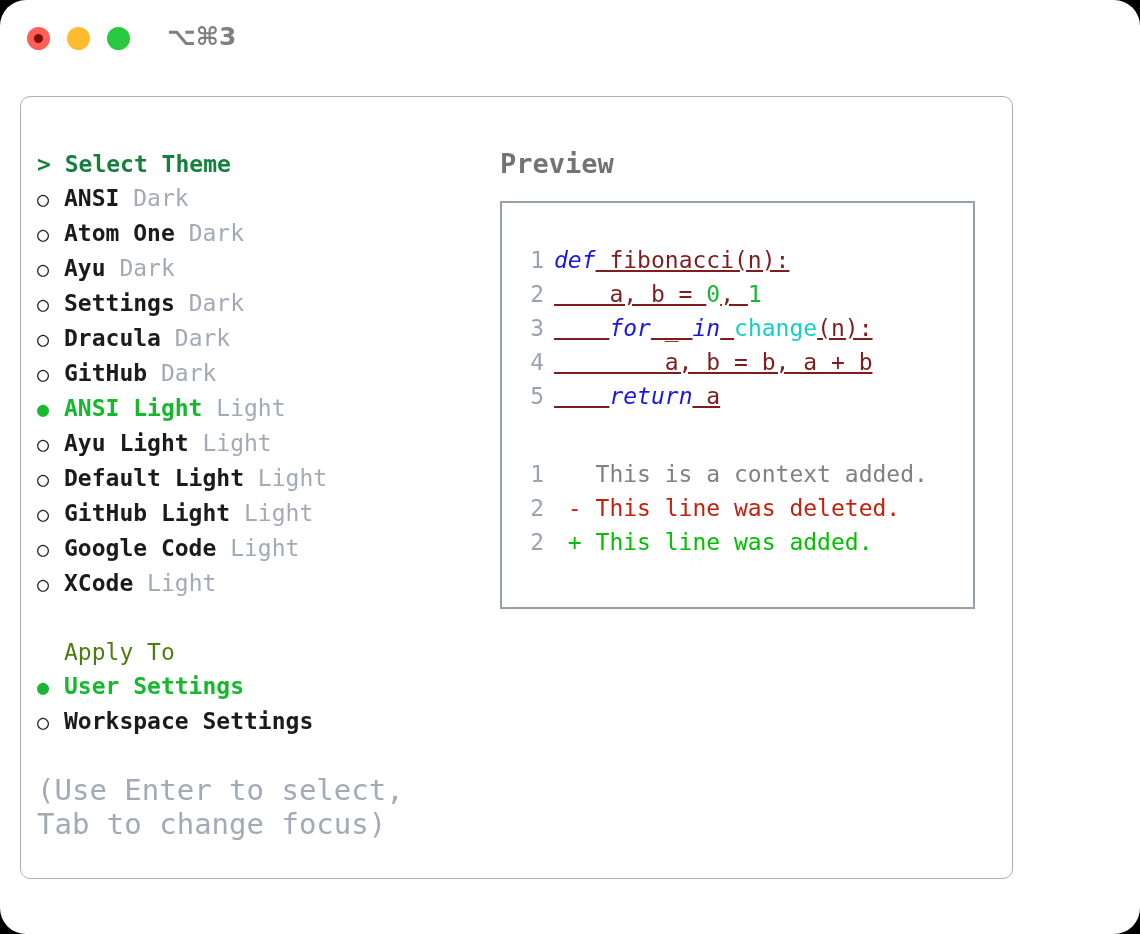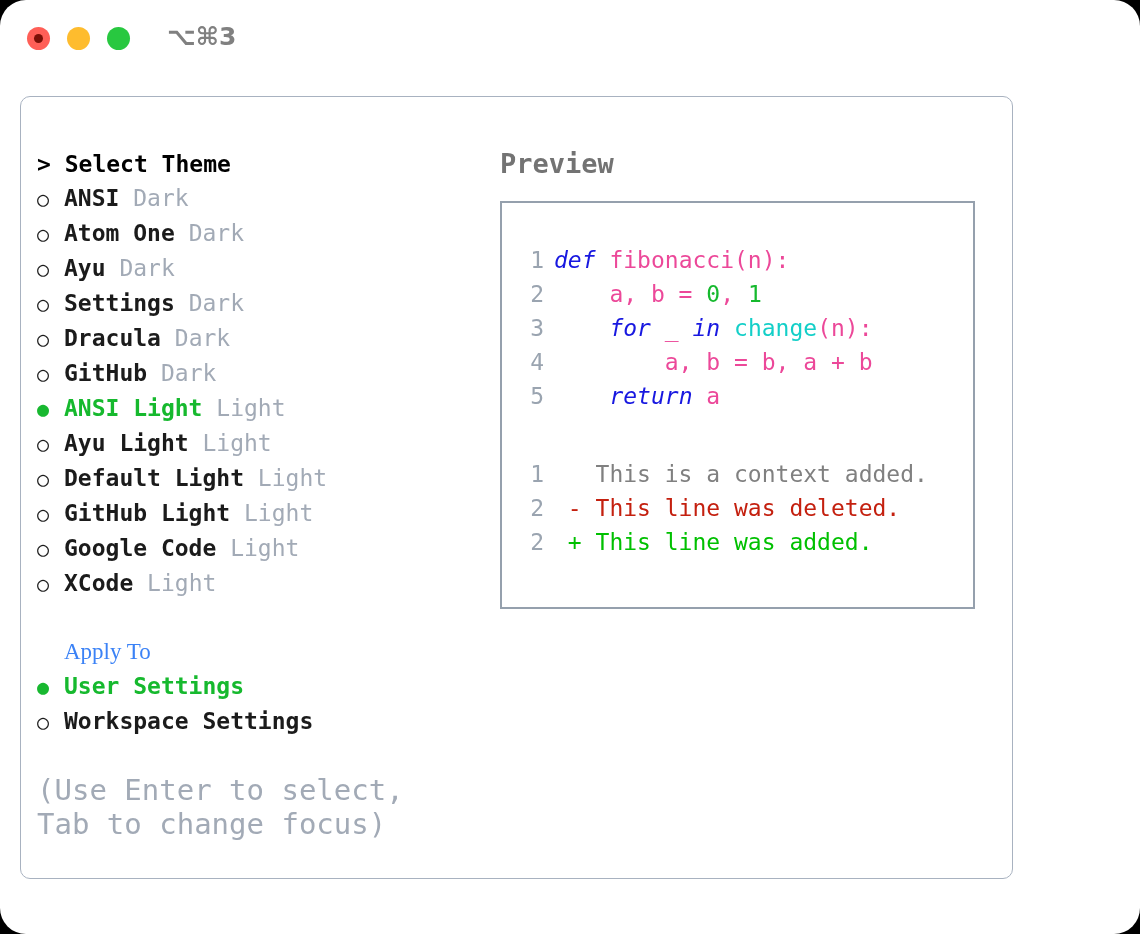--- a/index.html
+++ b/index.html
@@ -86,21 +86,21 @@
     position: absolute;
     left: 479px;
     top: 50px;
     width: 500px;
   }
 
   
   .section-title {
     font-size: 23px;
     font-weight: bold;
-    color: #000000;
+    color: #15803d;
     line-height: 34px;
     white-space: pre;
   }
 
   .opt-row {
     display: flex;
     align-items: baseline;
     font-size: 23px;
     line-height: 34px;
     white-space: pre;
@@ -123,25 +123,24 @@
   .opt-row.selected .opt-name {
     color: #16b92e;
   }
   .opt-suffix {
     color: #a2aab6;
     font-weight: normal;
   }
 
   .subhead {
     font-size: 23px;
-    color: #3b82f6;
+    color: #4d7c0f;
     line-height: 34px;
     padding-left: 27px;
     white-space: pre;
-    font-family: Liberation Serif, serif;
   }
 
   .spacer-row { height: 34px; }
 
   .hint {
     margin-top: 34px;
     font-size: 29px;
     line-height: 34px;
     color: #a2aab6;
     width: 400px;
@@ -174,21 +173,21 @@
     padding-left: 12px;
   }
   .ln {
     display: inline-block;
     width: 30px;
     text-align: right;
     color: #9aa4b0;
     flex: none;
     margin-right: 10px;
   }
-  .tok-plain { color: #ec4899; }
+  .tok-plain { color: #7f1d1d; text-decoration: underline; }
   .tok-kw    { color: #1818e0; font-style: italic; }
   .tok-num   { color: #16b92e; }
   .tok-fn    { color: #13cfc8; }
   .tok-ctx   { color: #808080; }
   .tok-del   { color: #c4200f; }
   .tok-add   { color: #00c000; text-align: center; }
 
   .code-gap { height: 44px; }
 </style>
 </head>

